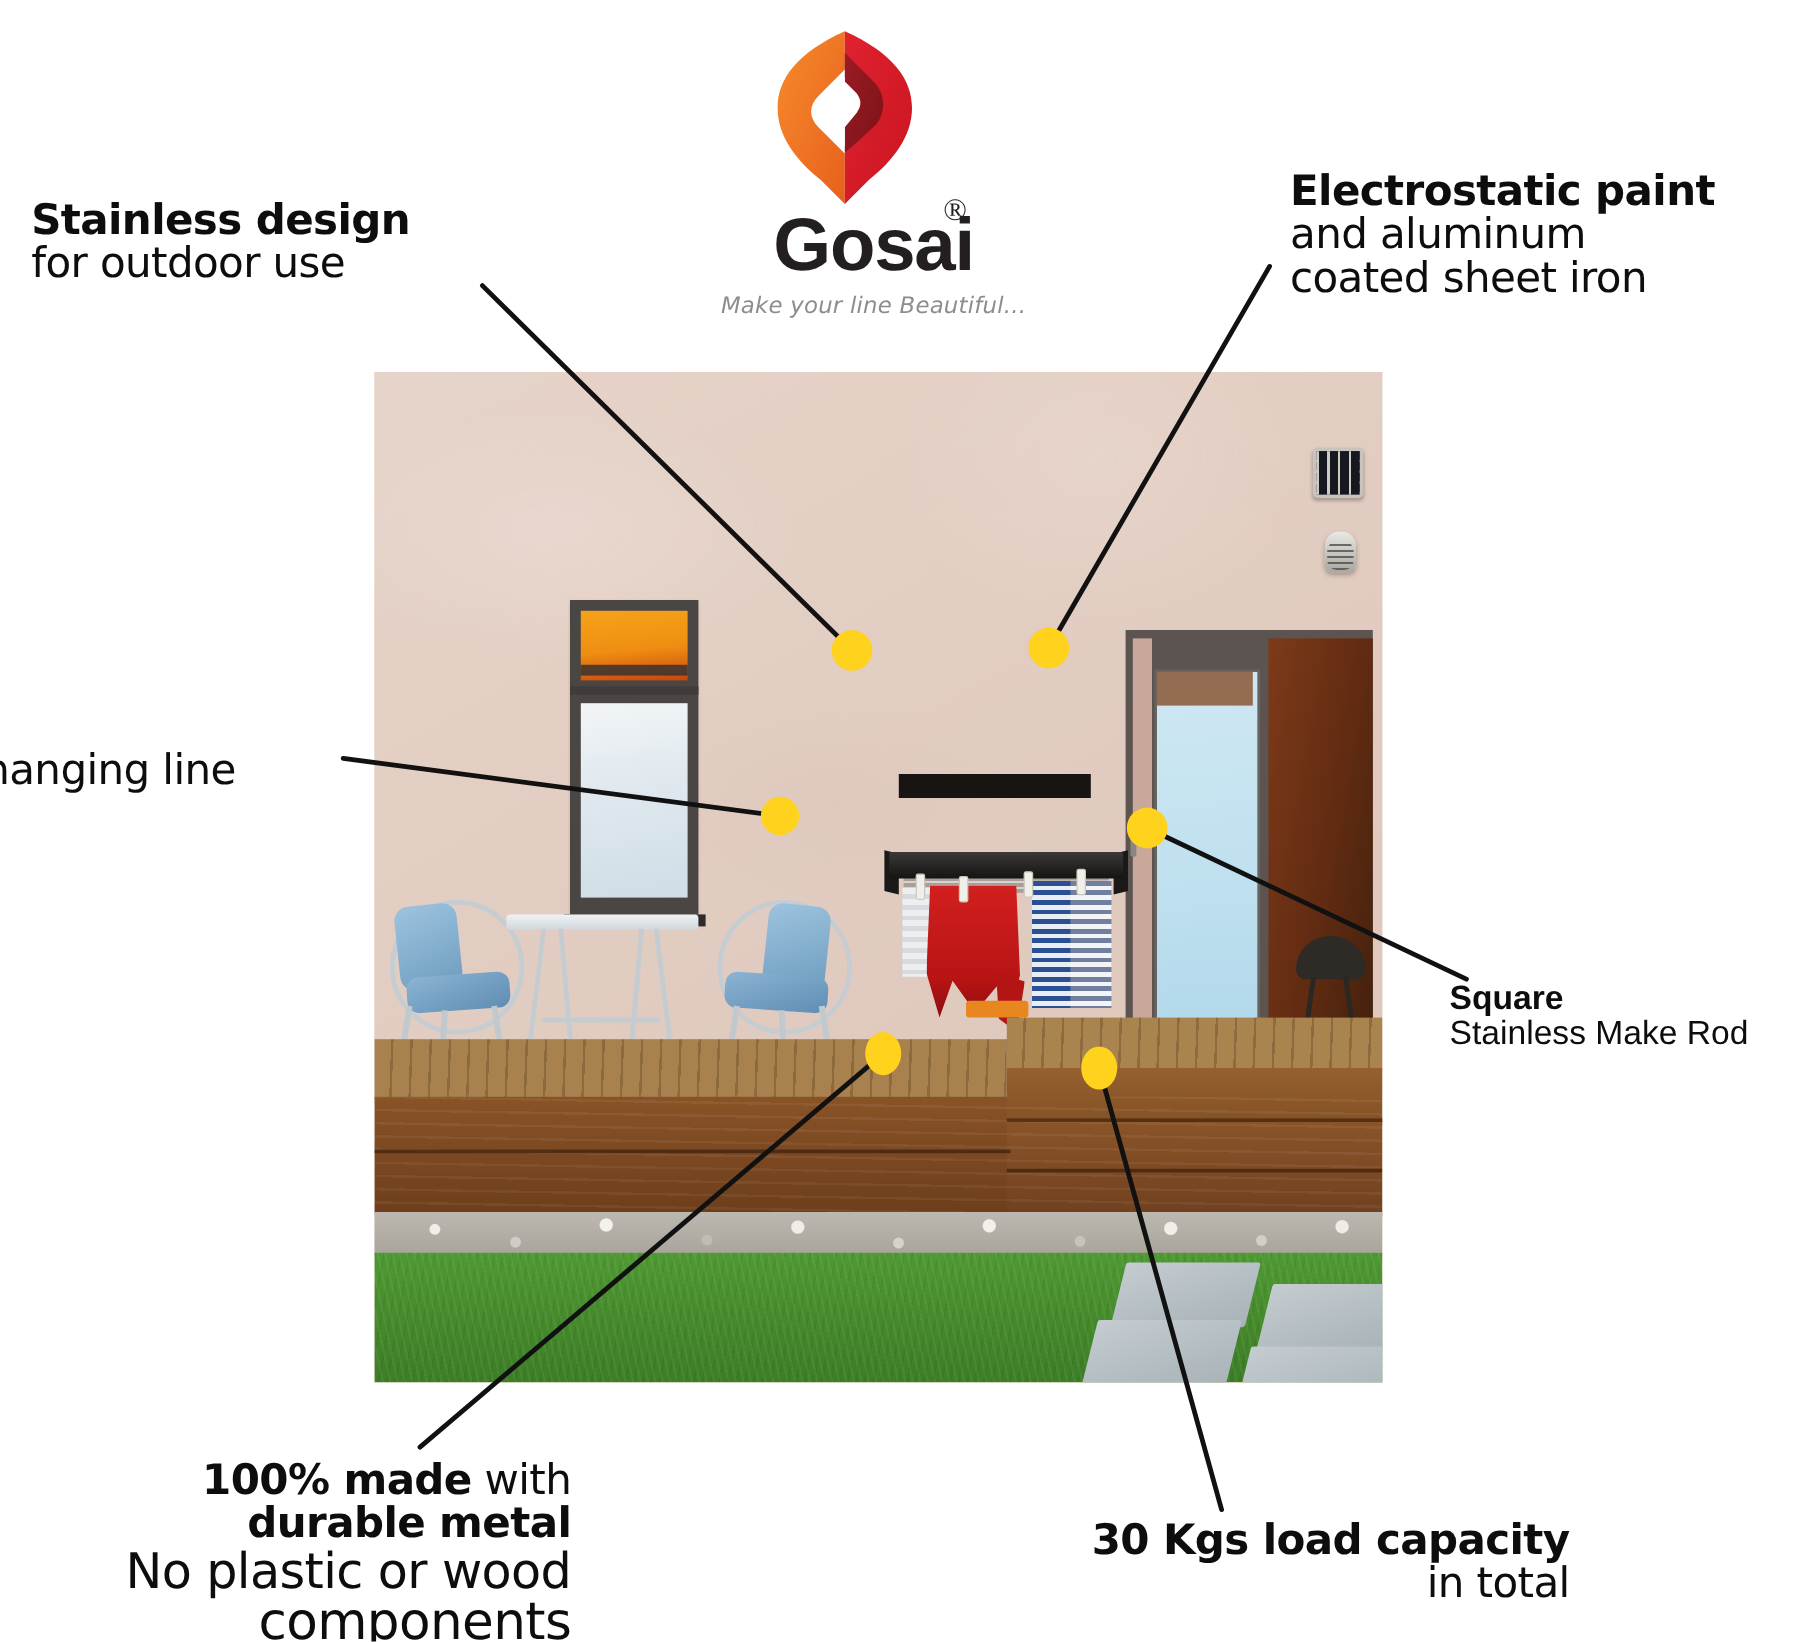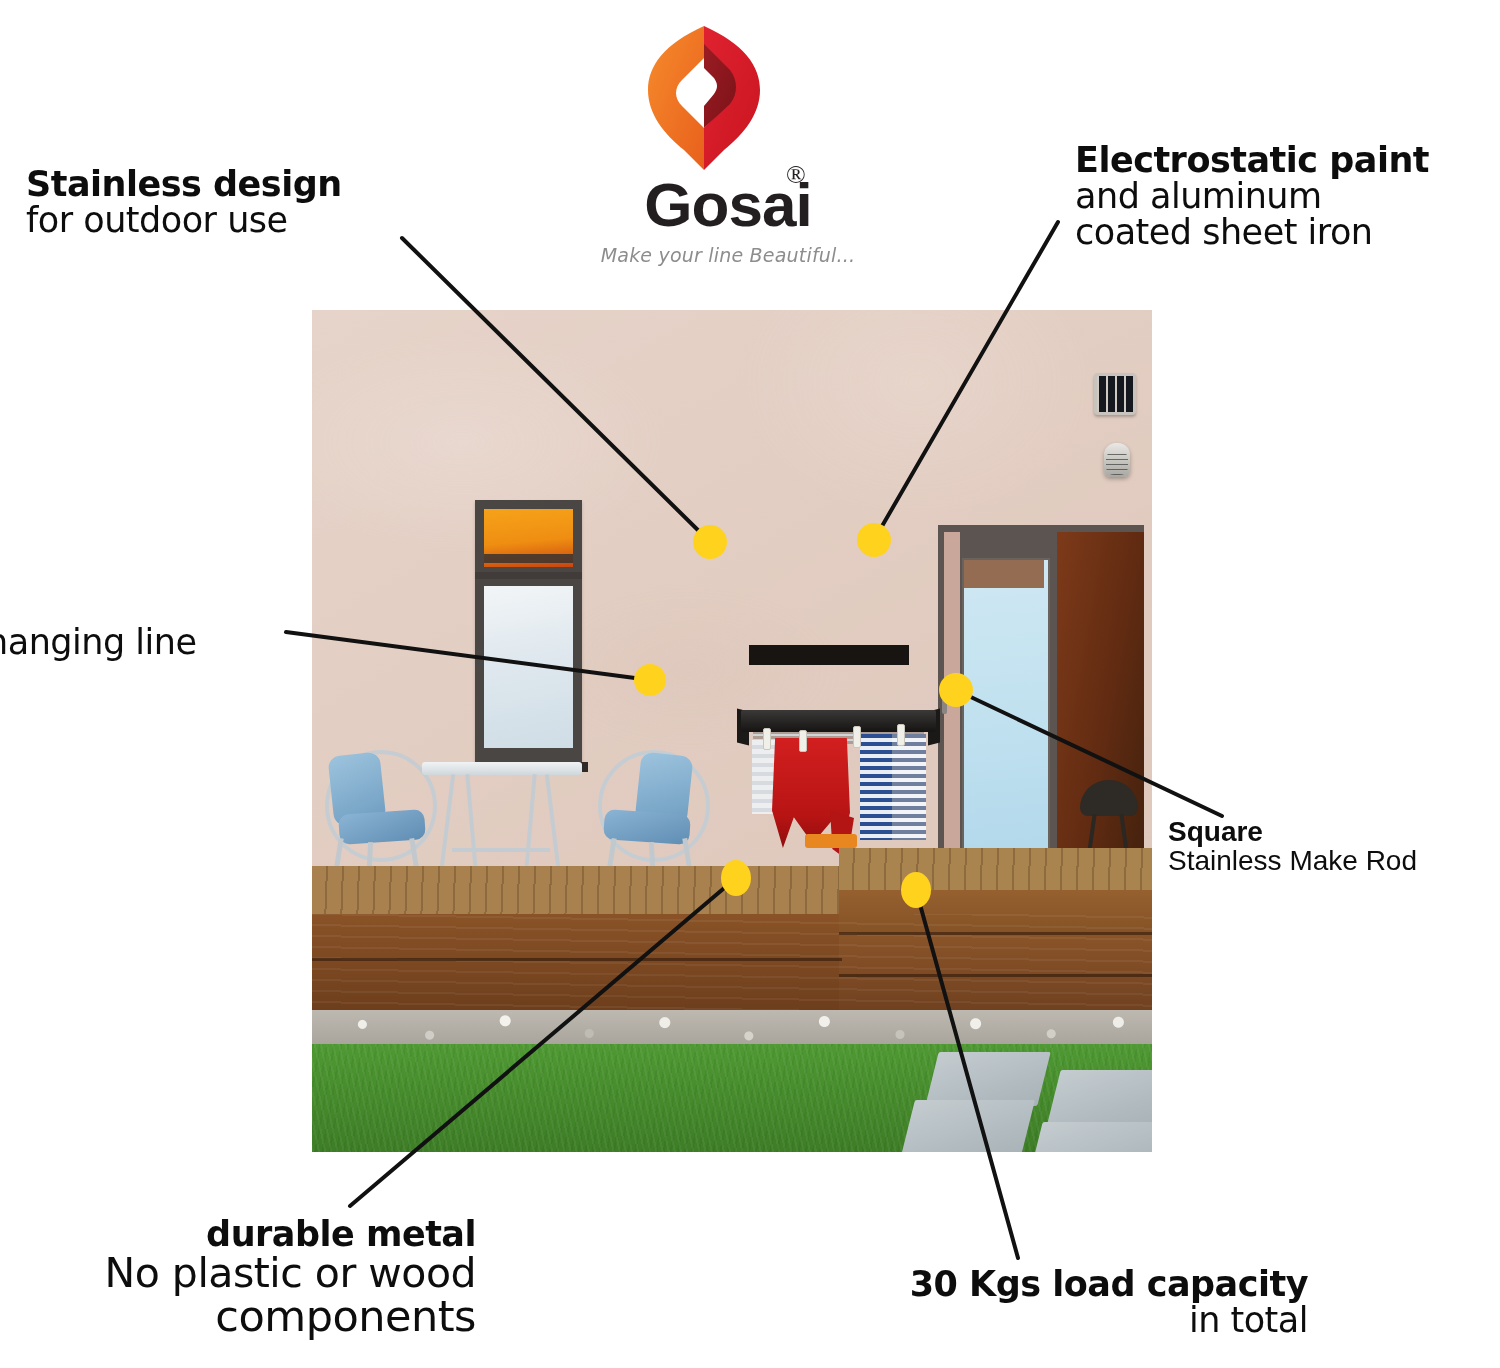--- a/index.html
+++ b/index.html
@@ -154,21 +154,21 @@
 
   
   #leaders{position:absolute;left:0;top:0;width:1500px;height:1368px;pointer-events:none;}
 
   
   .callout{position:absolute;line-height:1.03;}
   .ln{display:block;white-space:nowrap;}
   .b{font-weight:bold;}
   .r{font-weight:normal;}
   .geo{font-family:"DejaVu Sans","Liberation Sans",sans-serif;letter-spacing:-.5px;}
-  .helv{font-family:"Liberation Sans","DejaVu Sans",sans-serif;letter-spacing:0;}
+  .helv{font-family:"Liberation Sans","DejaVu Sans",sans-serif;letter-spacing:0;margin-left:40px;}
 
   #co-stainless{left:26px;top:166px;font-size:35px;}
   #co-electro{left:1075px;top:142px;font-size:35px;}
   #co-hanging{left:-14px;top:624px;font-size:35px;}
   #co-square{left:1168px;top:818px;font-size:28px;}
   #co-durable{left:96px;top:1216px;font-size:35px;text-align:right;width:380px;}
   #co-load{left:818px;top:1266px;font-size:35px;text-align:right;width:490px;}
   #co-clip{left:138px;top:586px;font-size:35px;overflow:hidden;height:32px;width:200px;}
 </style>
 </head>
@@ -331,20 +331,21 @@
   <div class="callout geo" id="co-hanging">
     <span class="ln r">hanging line</span>
   </div>
 
   <div class="callout helv" id="co-square">
     <span class="ln b">Square</span>
     <span class="ln r">Stainless Make Rod</span>
   </div>
 
   <div class="callout geo" id="co-durable">
+    <span class="ln"><span class="b">100% made</span><span class="r"> with</span></span>
     <span class="ln b">durable metal</span>
     <span class="ln r" style="font-size:41px">No plastic or wood</span>
     <span class="ln r" style="font-size:43px">components</span>
   </div>
 
   <div class="callout geo" id="co-load">
     <span class="ln b">30 Kgs load capacity</span>
     <span class="ln r">in total</span>
   </div>
 

